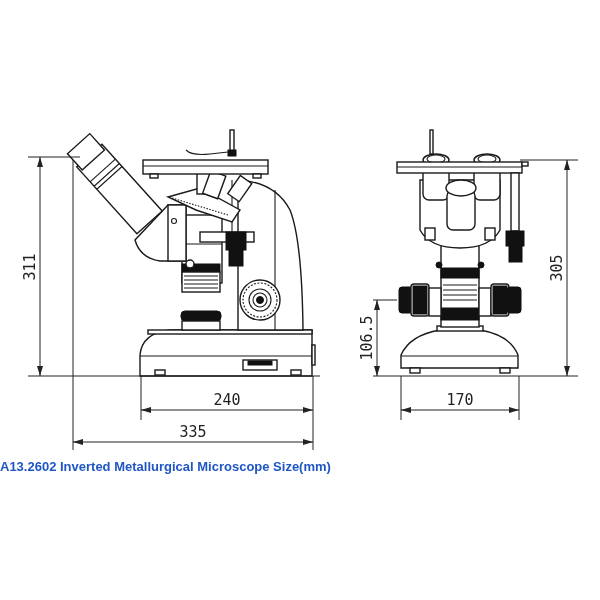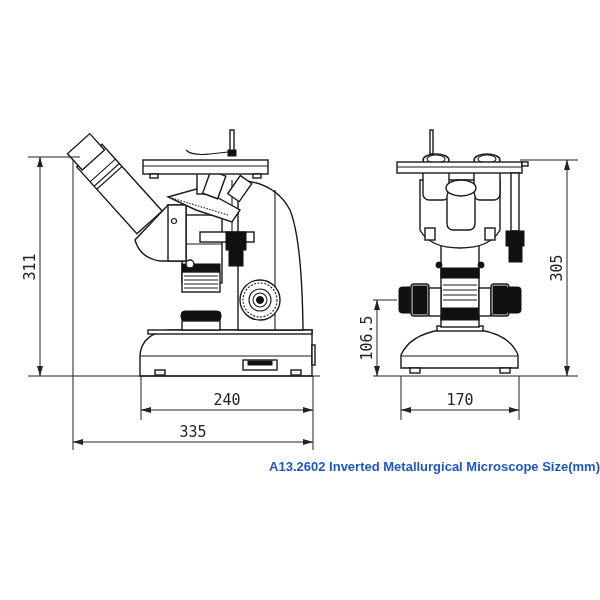--- a/index.html
+++ b/index.html
@@ -5,21 +5,21 @@
   html, body { margin: 0; padding: 0; background: #ffffff; }
   body { width: 600px; height: 600px; position: relative; overflow: hidden; font-family: "Liberation Sans", sans-serif; }
   #drawing { position: absolute; left: 0; top: 0; width: 600px; height: 600px; }
   .ln { stroke: #1a1a1a; stroke-width: 1.1; fill: none; }
   .ln2 { stroke: #1a1a1a; stroke-width: 1.4; fill: #fff; }
   .blk { fill: #111; stroke: #111; stroke-width: 1; }
   .dim { stroke: #222; stroke-width: 1; fill: none; }
   .arr { fill: #222; }
   .dimtxt { font-family: "DejaVu Sans Mono", "Liberation Mono", monospace; font-size: 15px; fill: #222; }
   .caption {
-    position: absolute; left: 0; top: 459px; width: 600px; text-align: right;
+    position: absolute; left: 0; top: 459px; width: 600px; text-align: left;
     font-family: "Liberation Sans", sans-serif; font-weight: bold; font-size: 13px; color: #1f56c4;
   }
 </style>
 </head>
 <body>
 
 <svg id="drawing" viewBox="0 0 600 600" xmlns="http://www.w3.org/2000/svg">
 
   <g>
 

